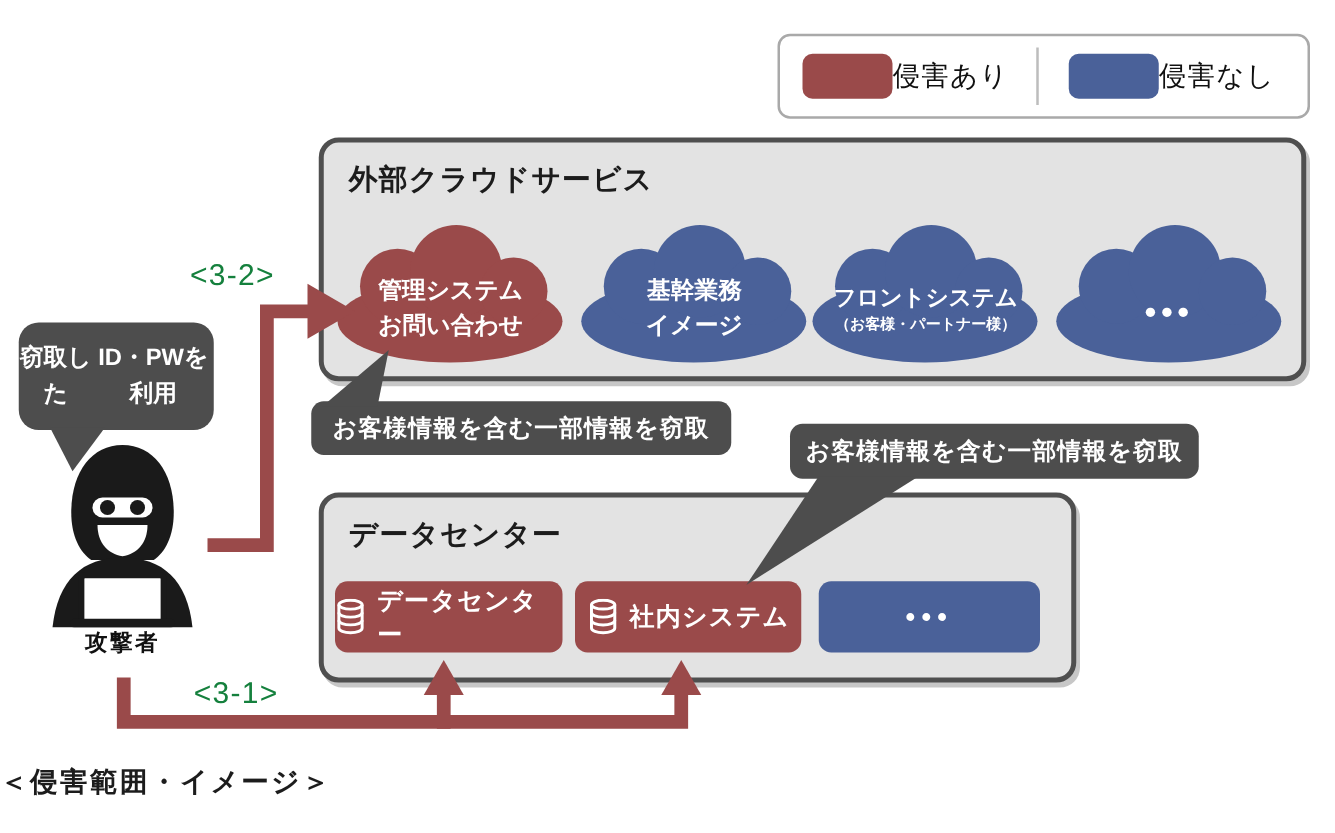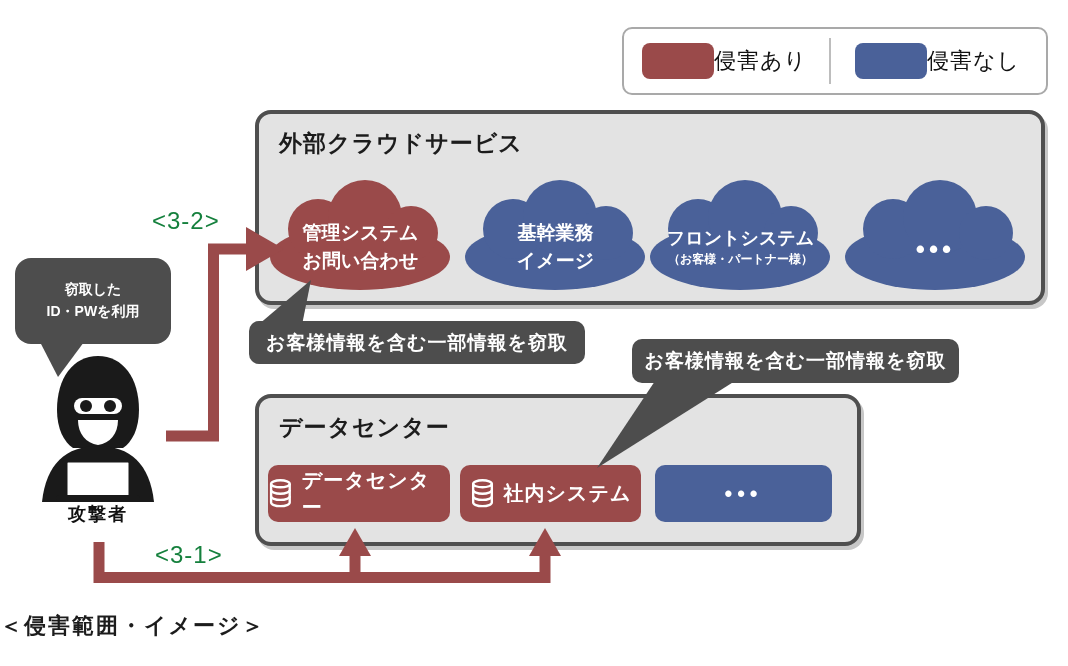--- a/index.html
+++ b/index.html
@@ -75,22 +75,22 @@
 
   
   .callout{
     background:var(--callout-bg);color:#fff;border-radius:10px;
     display:flex;align-items:center;justify-content:center;
     font-size:19px;font-weight:bold;letter-spacing:1px;z-index:10;
   }
   .bubble{
     left:15px;top:258px;width:156px;height:86px;
     background:var(--callout-bg);color:#fff;border-radius:16px;
-    display:flex;flex-direction:column;align-items:center;justify-content:center;
-    font-size:14px;font-weight:bold;line-height:1.55;z-index:10;text-align:center;
+    display:flex;align-items:center;justify-content:center;
+    font-size:19px;font-weight:bold;line-height:1.55;z-index:10;text-align:center;
   }
   .callout-cloud{left:249px;top:321px;width:336px;height:43px;}
   .callout-dc{left:632px;top:339px;width:327px;height:44px;}
 
   
   .attacker-icon{left:28px;top:352px;width:140px;height:150px;z-index:6;}
   .attacker-label{
     left:28px;top:502px;width:140px;text-align:center;
     font-size:18px;font-weight:bold;color:#111;letter-spacing:2px;z-index:6;
   }

